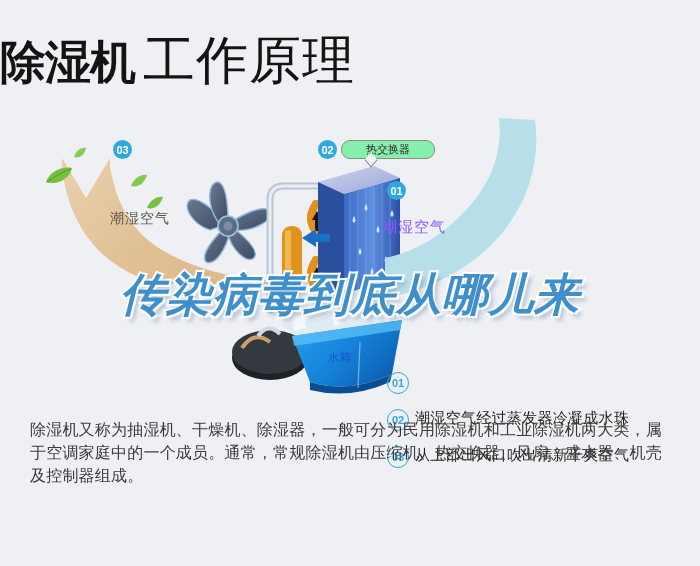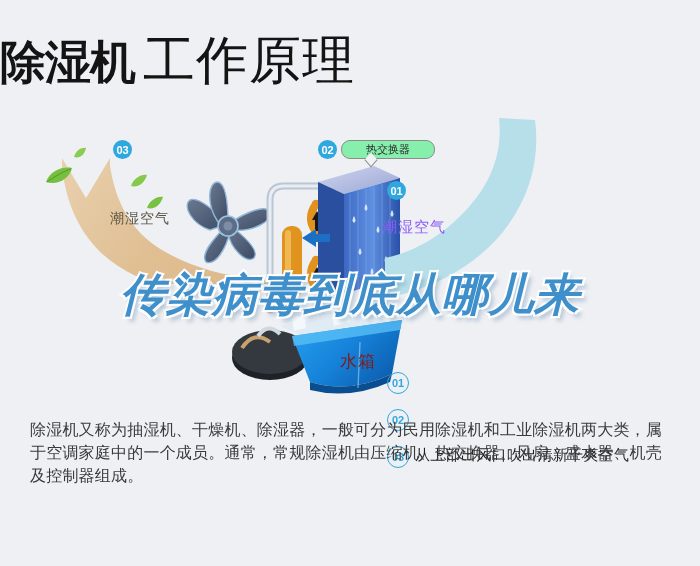--- a/index.html
+++ b/index.html
@@ -178,24 +178,24 @@
   
   .base {
     position: absolute;
     left: 232px;
     top: 178px;
     width: 185px;
     height: 105px;
   }
   .tank-label {
     position: absolute;
-    left: 340px;
+    left: 328px;
     top: 232px;
-    font-size: 17px;
-    color: #7f1d1d;
+    font-size: 11px;
+    color: #1d4ed8;
     letter-spacing: 1px;
   }
 
   
   .steps {
     position: absolute;
     left: 387px;
     top: 253px;
     width: 300px;
   }
@@ -442,20 +442,21 @@
     </svg>
   </div>
   <div class="tank-label">水箱</div>
 
   <div class="steps">
     <div class="step">
       <div class="step-badge">01</div>
     </div>
     <div class="step">
       <div class="step-badge">02</div>
+      <div class="step-text">潮湿空气经过蒸发器冷凝成水珠</div>
     </div>
     <div class="step">
       <div class="step-badge">03</div>
       <div class="step-text">从上部出风口吹出清新干爽空气</div>
     </div>
   </div>
 </div>
 
 <div class="watermark">传染病毒到底从哪儿来</div>
 

